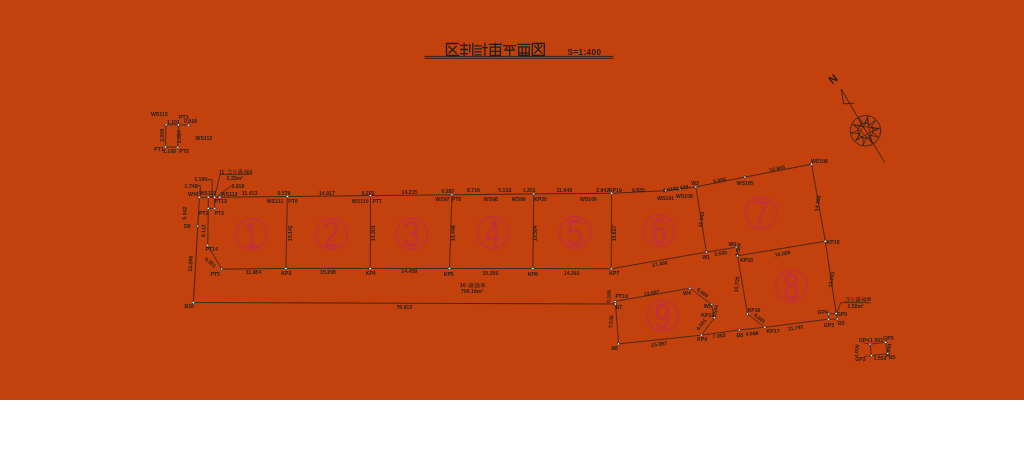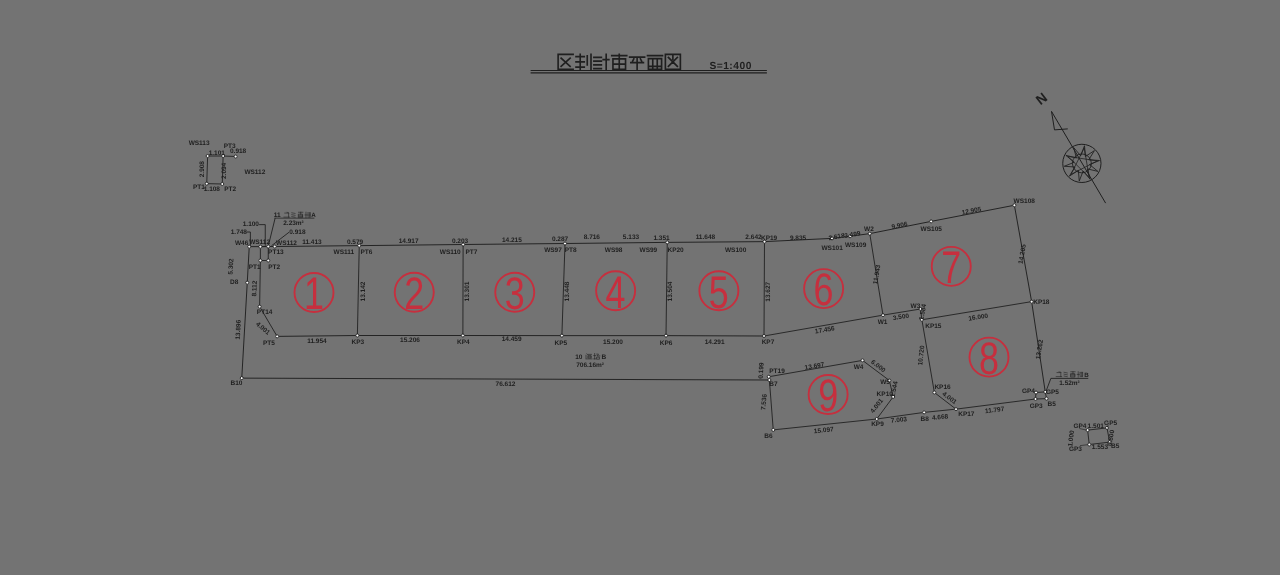--- a/index.html
+++ b/index.html
@@ -1,17 +1,17 @@
 <!DOCTYPE html>
 <html><head>
 <meta charset="utf-8">
 <title>区割計画平面図</title>
 <style>
 html,body{margin:0;padding:0;background:#ffffff;}
-#sheet{position:relative;width:1024px;height:460px;background:#737373;overflow:hidden;}
+#sheet{position:relative;width:1024px;height:400px;background:#c2410c;overflow:hidden;}
 </style>
 </head>
 <body>
 
 <div id="sheet">
 <svg width="1024" height="460" viewBox="0 0 1024 460">
 
 <g>
 <path d="M458.50 43.50 L446.50 43.50 L446.50 55.50 L458.50 55.50 M448.90 46.50 L456.10 53.10 M456.10 46.50 L448.90 53.10" fill="none" stroke="#1f1f1f" stroke-width="1.3" stroke-linecap="square"></path>
 <path d="M460.80 45.30 h6.60 M460.80 49.50 h6.60 M460.80 53.70 h6.60 M464.16 43.50 v12.00 M469.80 44.70 v7.20 M472.80 43.50 v12.00" fill="none" stroke="#1f1f1f" stroke-width="1.3" stroke-linecap="square"></path>

